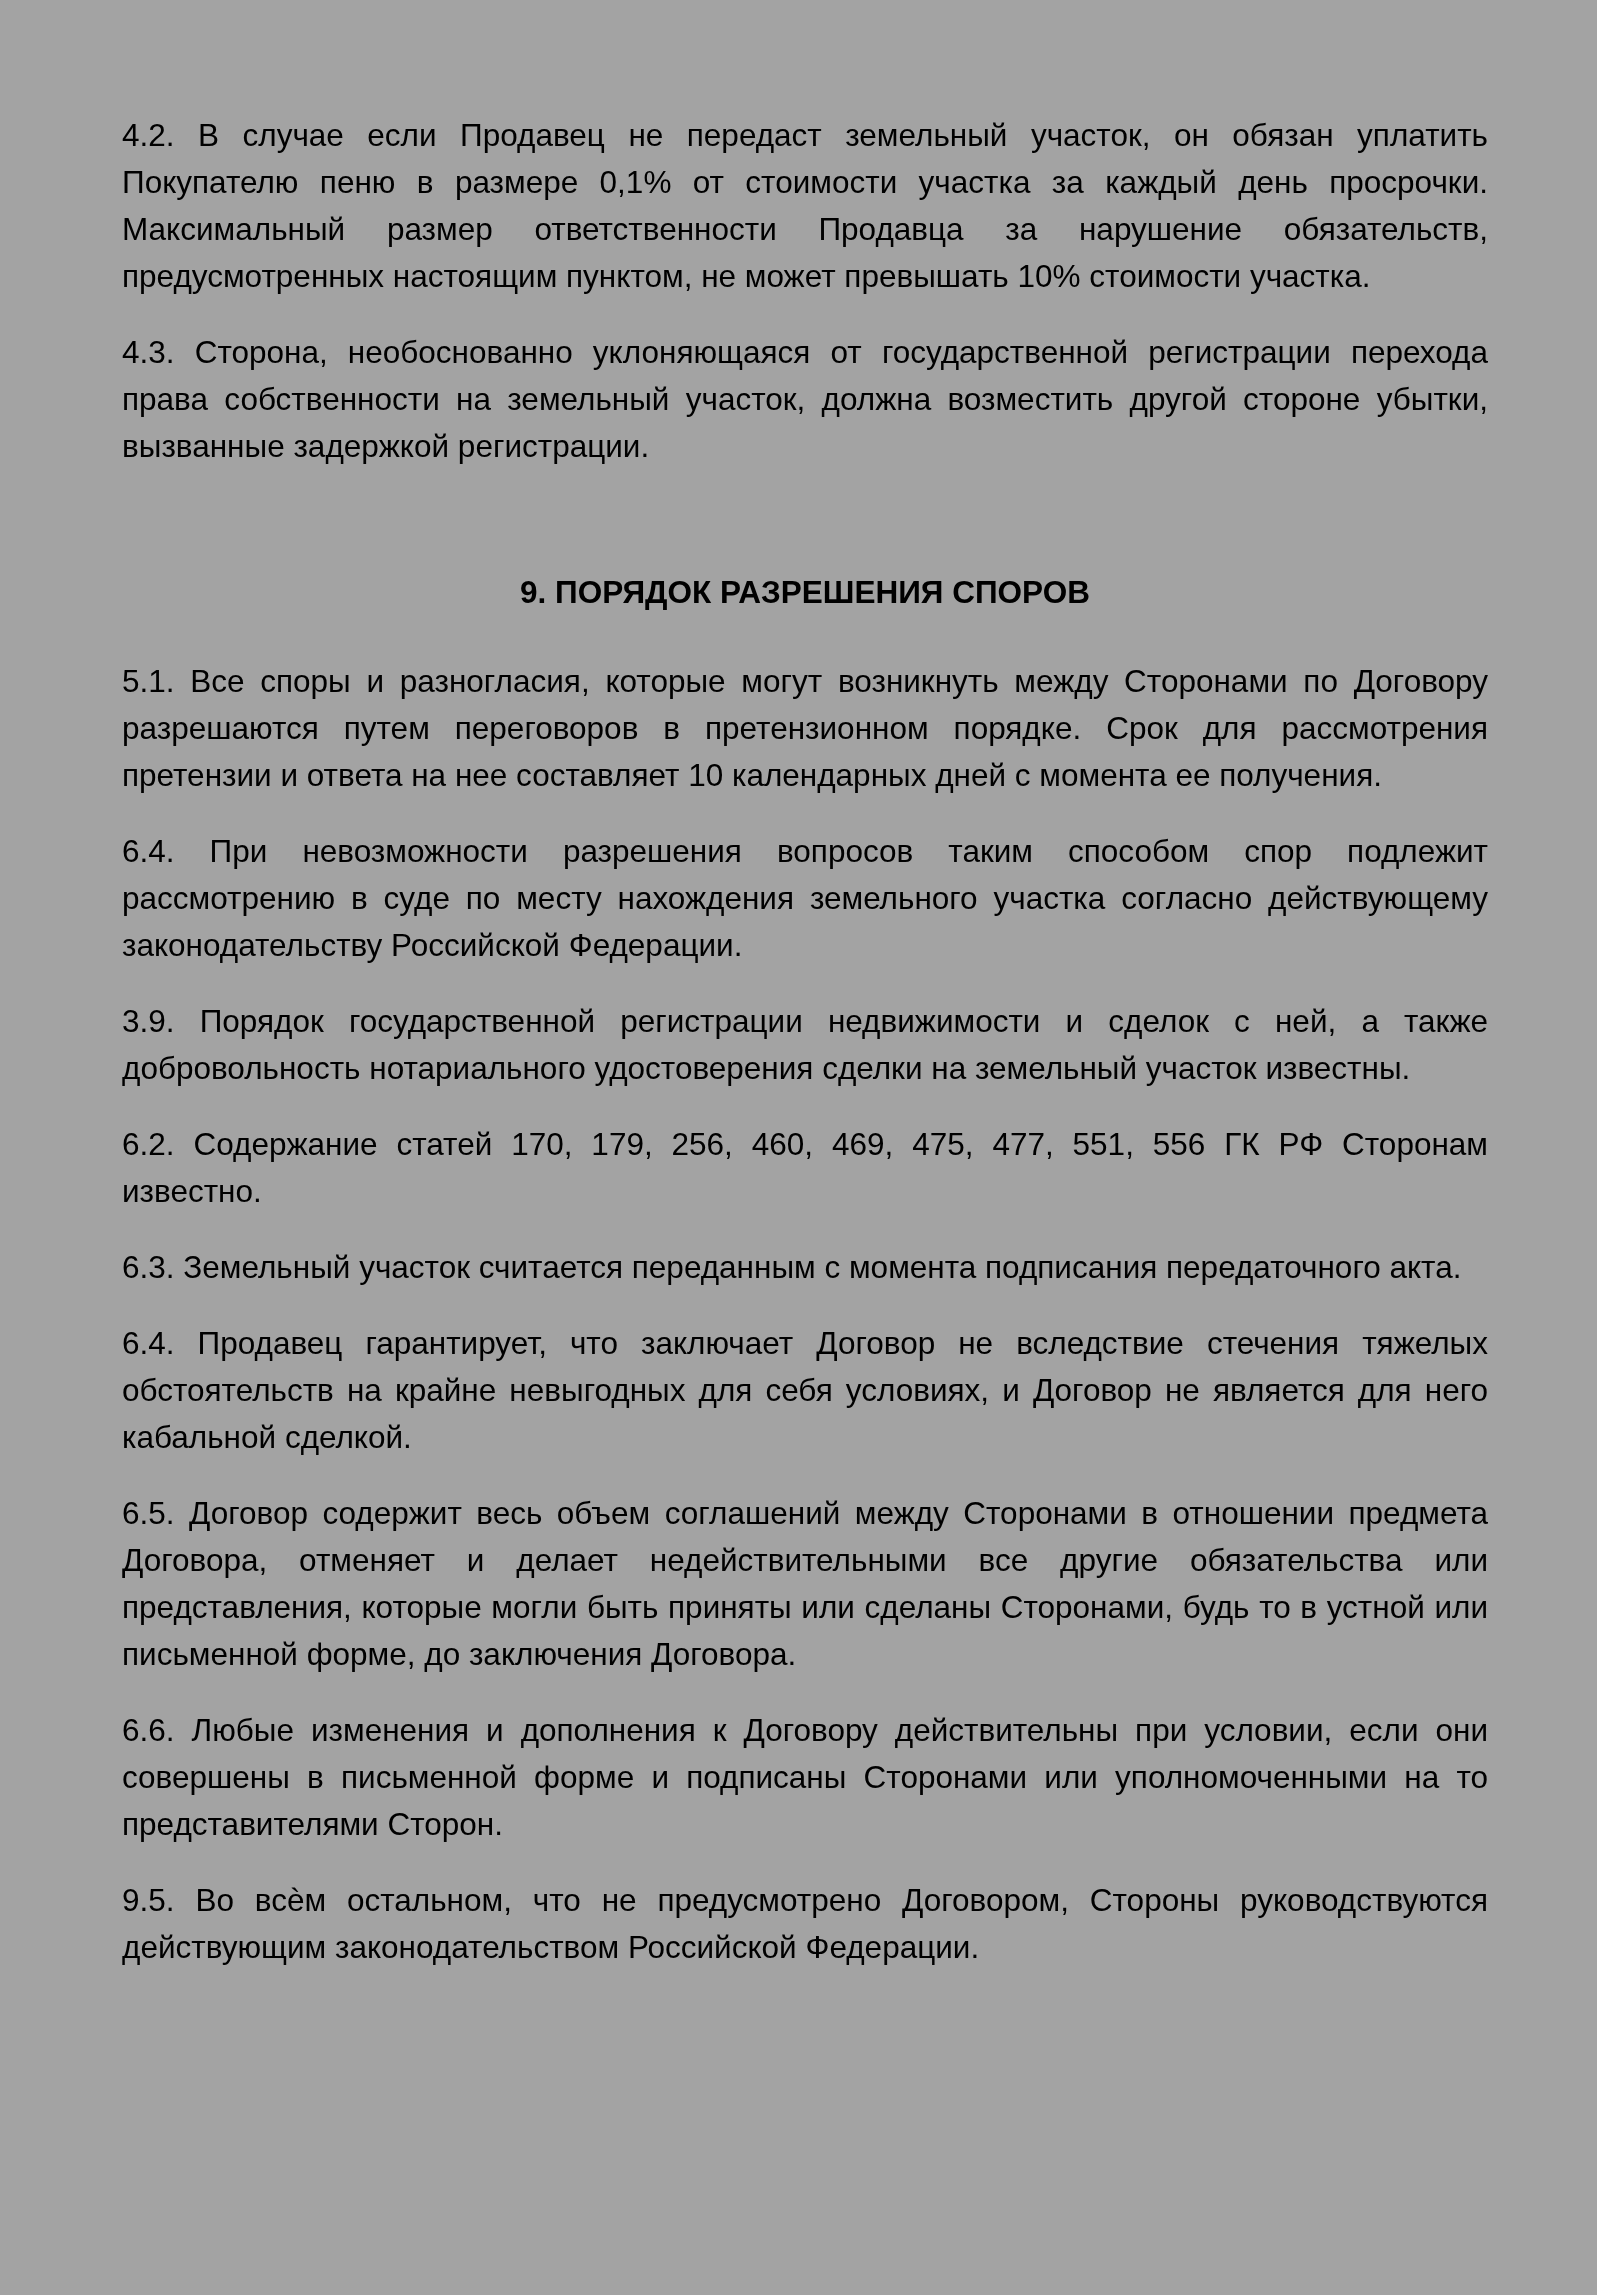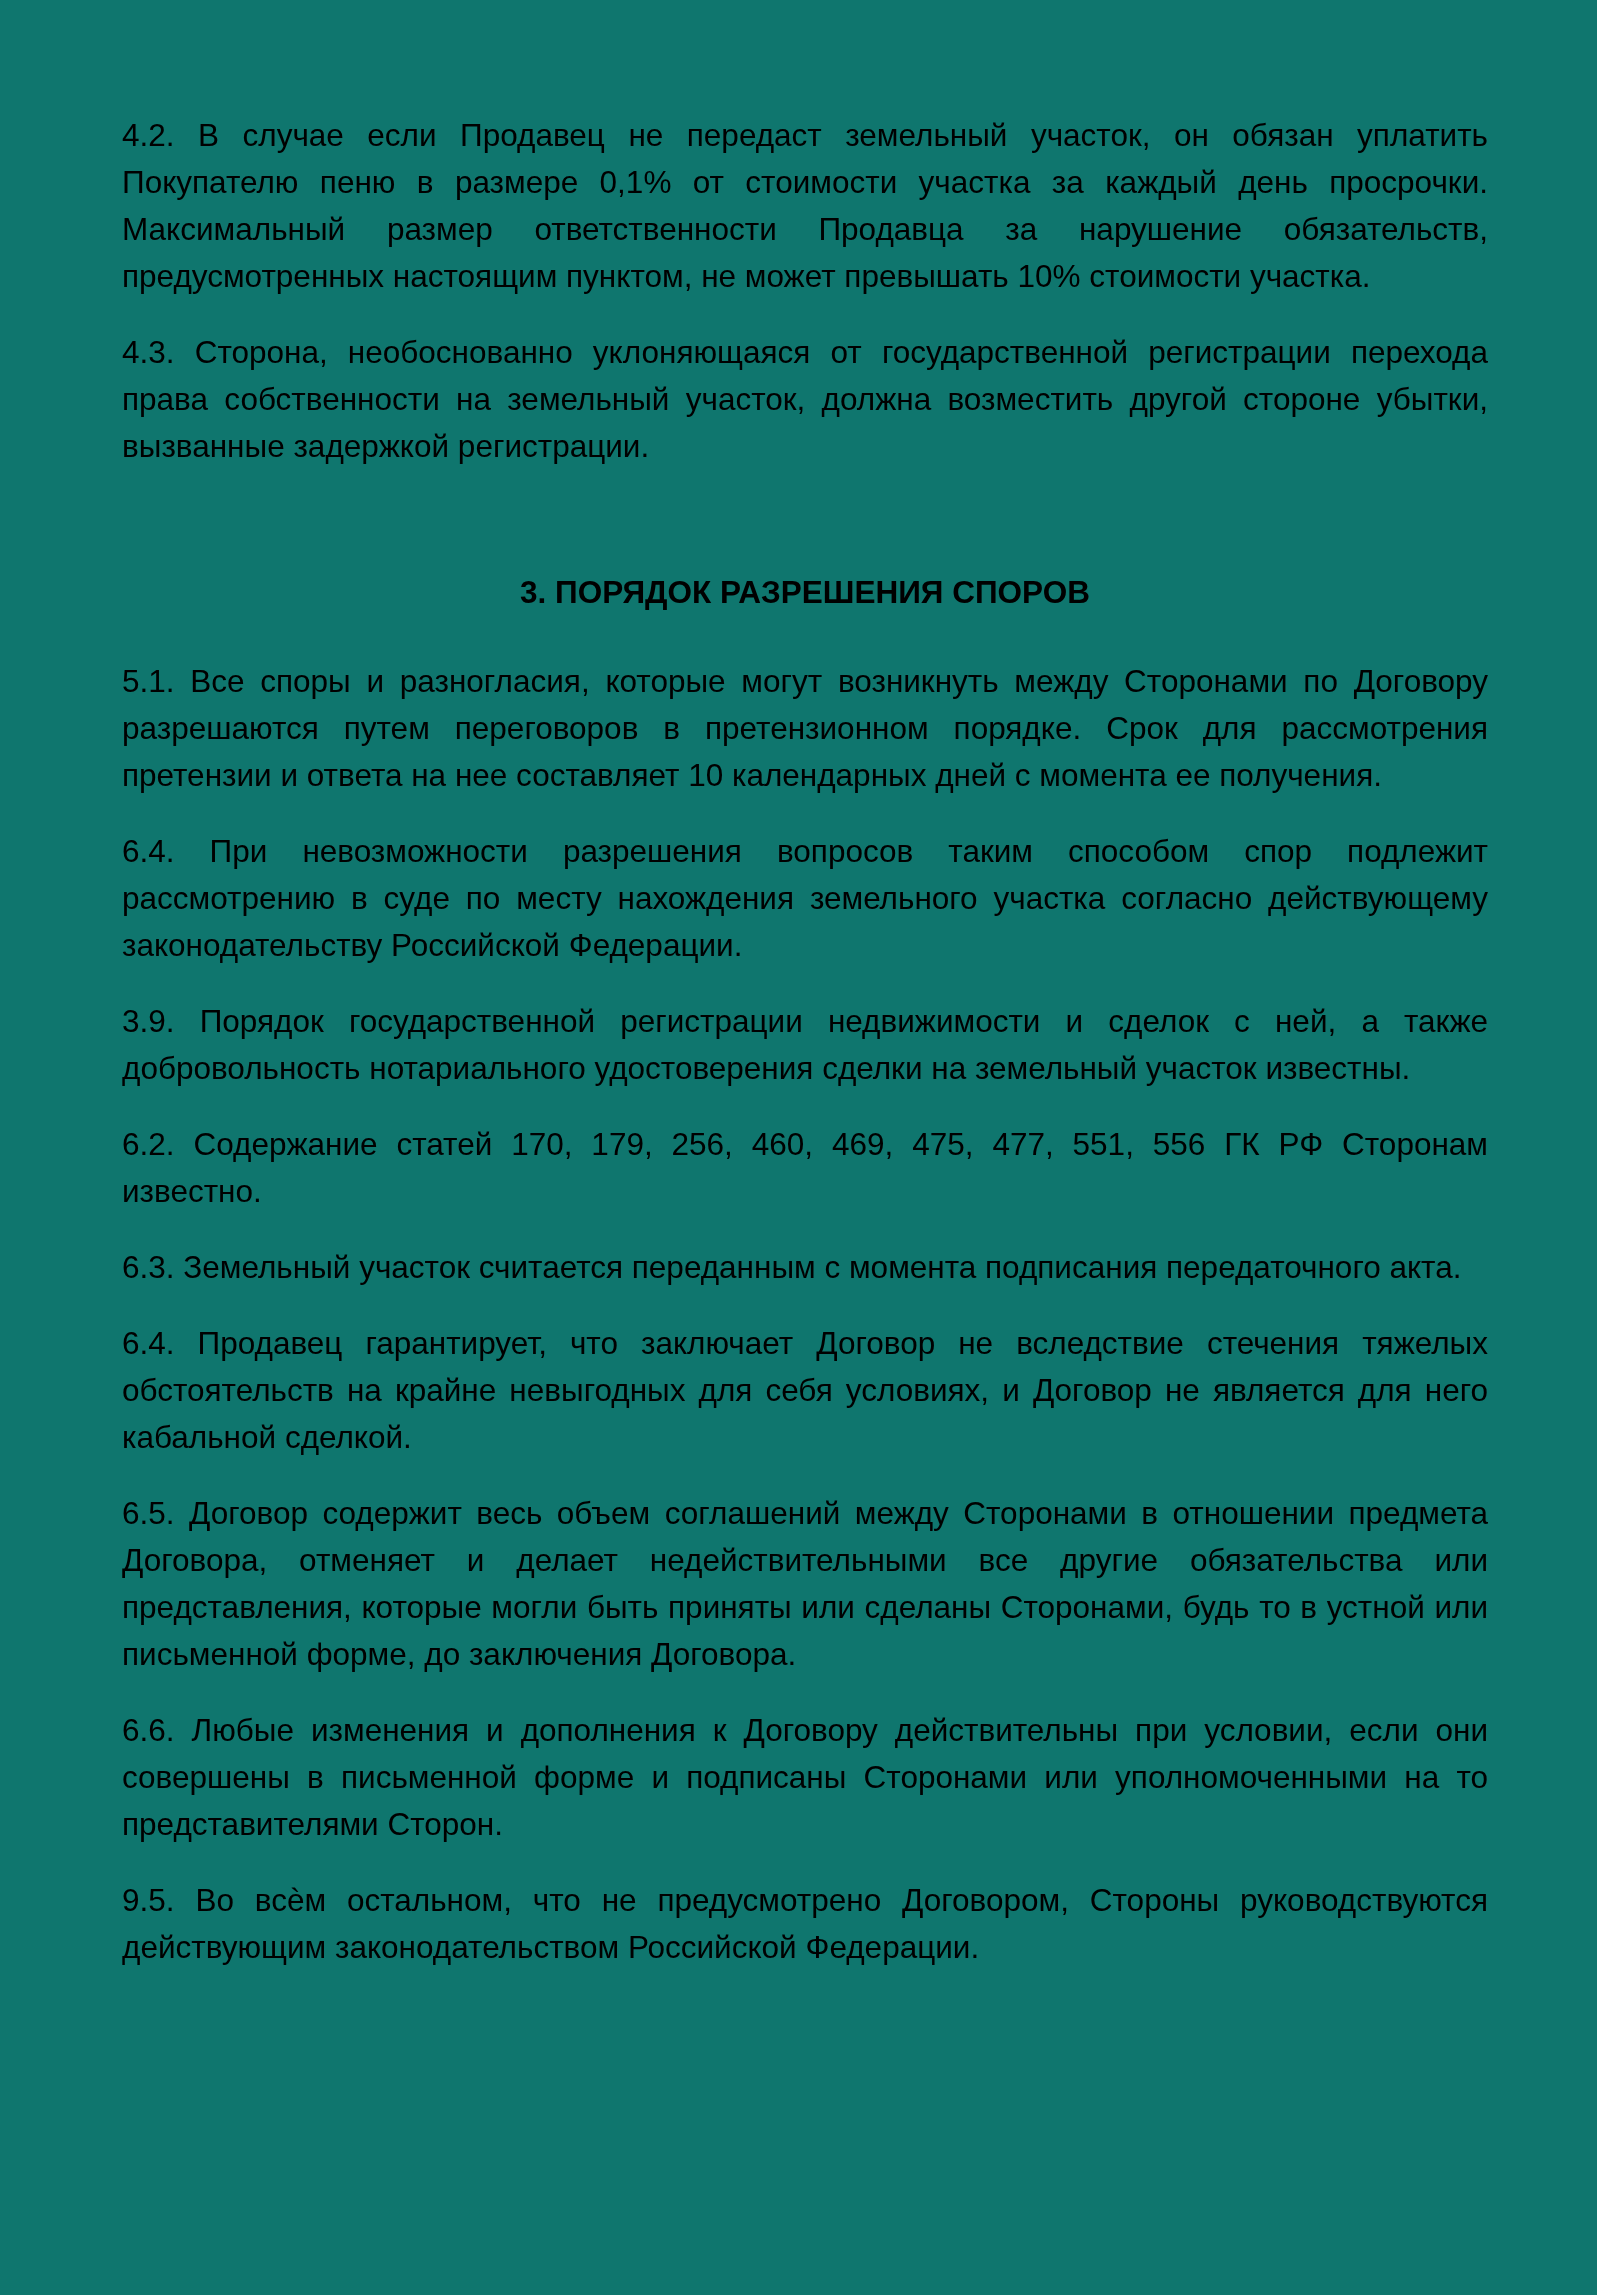--- a/index.html
+++ b/index.html
@@ -11,21 +11,21 @@
     width: 1597px;
     height: 2295px;
     font-family: "Liberation Sans", sans-serif;
     color: #000000;
     overflow: hidden;
   }
   .page {
     box-sizing: border-box;
     width: 1597px;
     height: 2295px;
-    background: #0f766e;
+    background: #a3a3a3;
     padding: 112px 109px 57px 122px;
   }
   .para {
     font-size: 31.5px;
     line-height: 47px;
     text-align: justify;
     text-align-last: left;
     margin: 0 0 29px 0;
   }
   .heading {
@@ -37,21 +37,21 @@
   }
 </style>
 </head>
 <body>
 
 <div class="page">
   <p class="para">4.2. В случае если Продавец не передаст земельный участок, он обязан уплатить Покупателю пеню в размере 0,1% от стоимости участка за каждый день просрочки. Максимальный размер ответственности Продавца за нарушение обязательств, предусмотренных настоящим пунктом, не может превышать 10% стоимости участка.</p>
 
   <p class="para">4.3. Сторона, необоснованно уклоняющаяся от государственной регистрации перехода права собственности на земельный участок, должна возместить другой стороне убытки, вызванные задержкой регистрации.</p>
 
-  <h2 class="heading">3. ПОРЯДОК РАЗРЕШЕНИЯ СПОРОВ</h2>
+  <h2 class="heading">9. ПОРЯДОК РАЗРЕШЕНИЯ СПОРОВ</h2>
 
   <p class="para">5.1. Все споры и разногласия, которые могут возникнуть между Сторонами по Договору разрешаются путем переговоров в претензионном порядке. Срок для рассмотрения претензии и ответа на нее составляет 10 календарных дней с момента ее получения.</p>
 
   <p class="para">6.4. При невозможности разрешения вопросов таким способом спор подлежит рассмотрению в суде по месту нахождения земельного участка согласно действующему законодательству Российской Федерации.</p>
 
 
   <p class="para">3.9. Порядок государственной регистрации недвижимости и сделок с ней, а также добровольность нотариального удостоверения сделки на земельный участок известны.</p>
 
   <p class="para">6.2. Содержание статей 170, 179, 256, 460, 469, 475, 477, 551, 556 ГК РФ Сторонам известно.</p>
 

